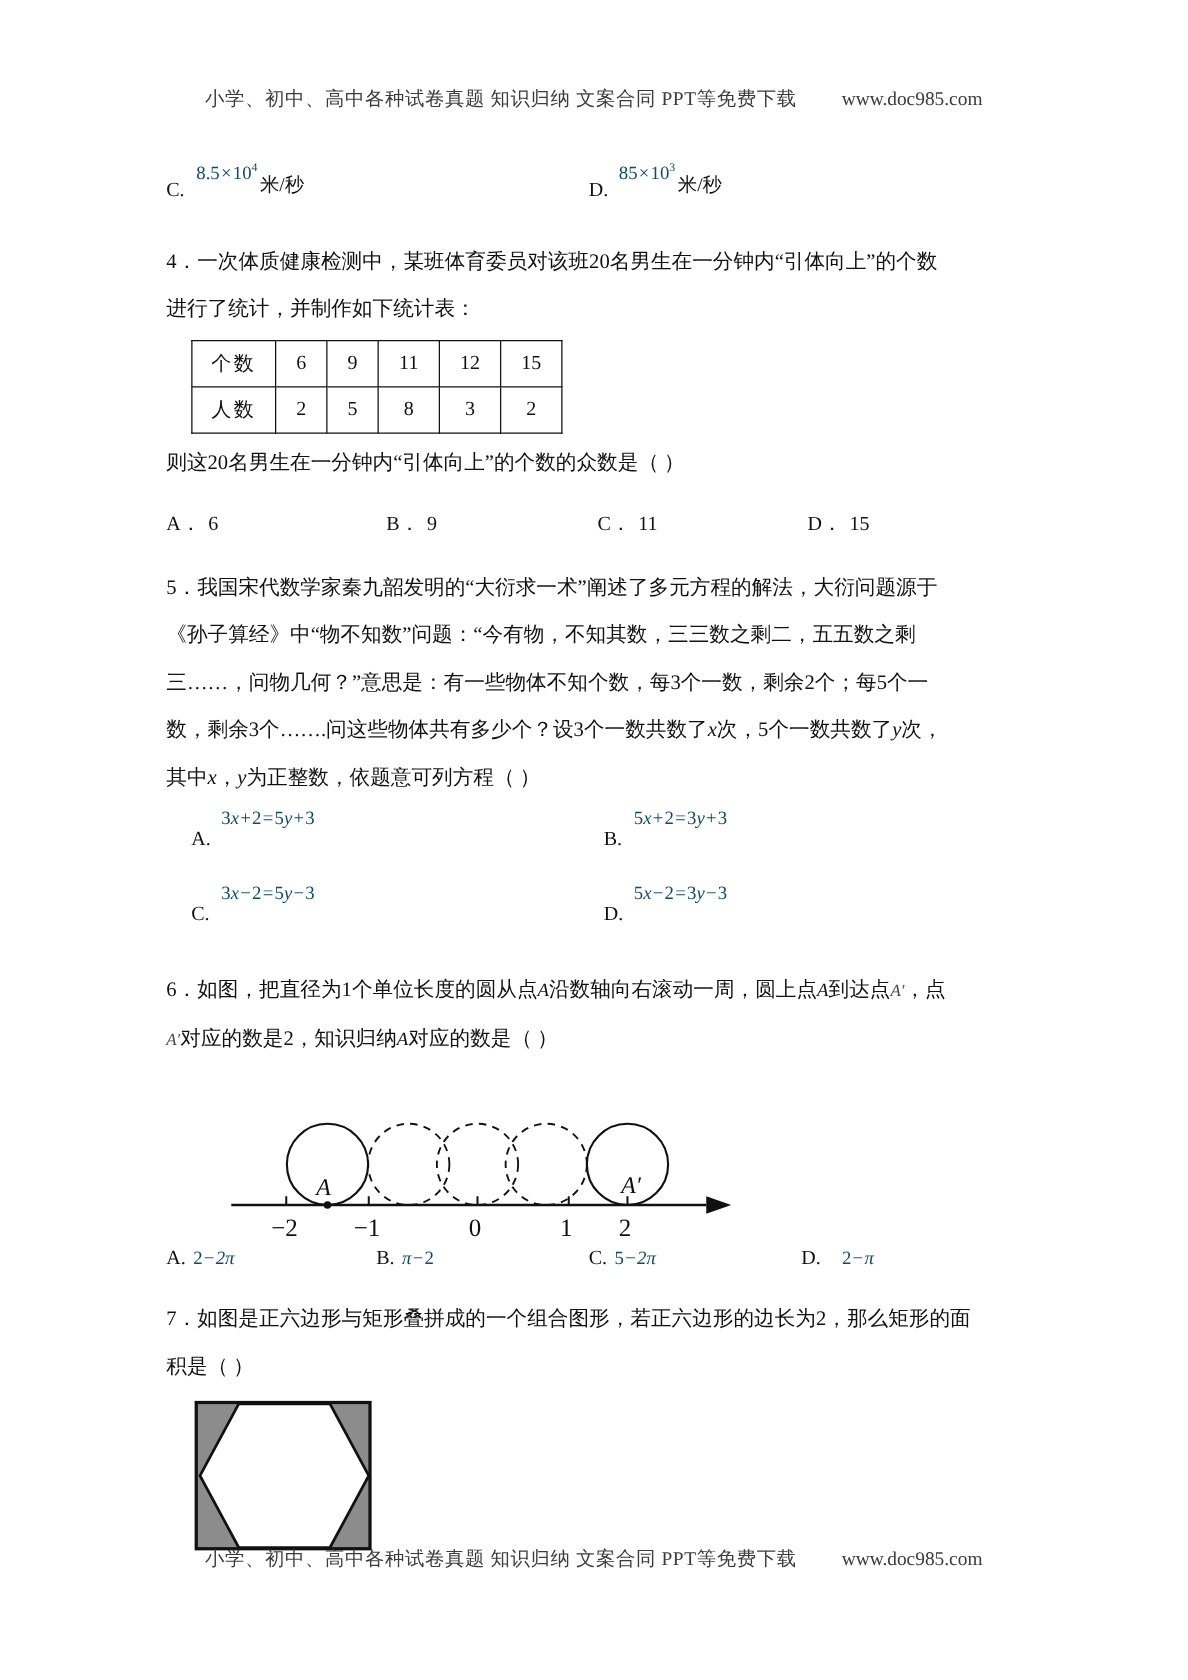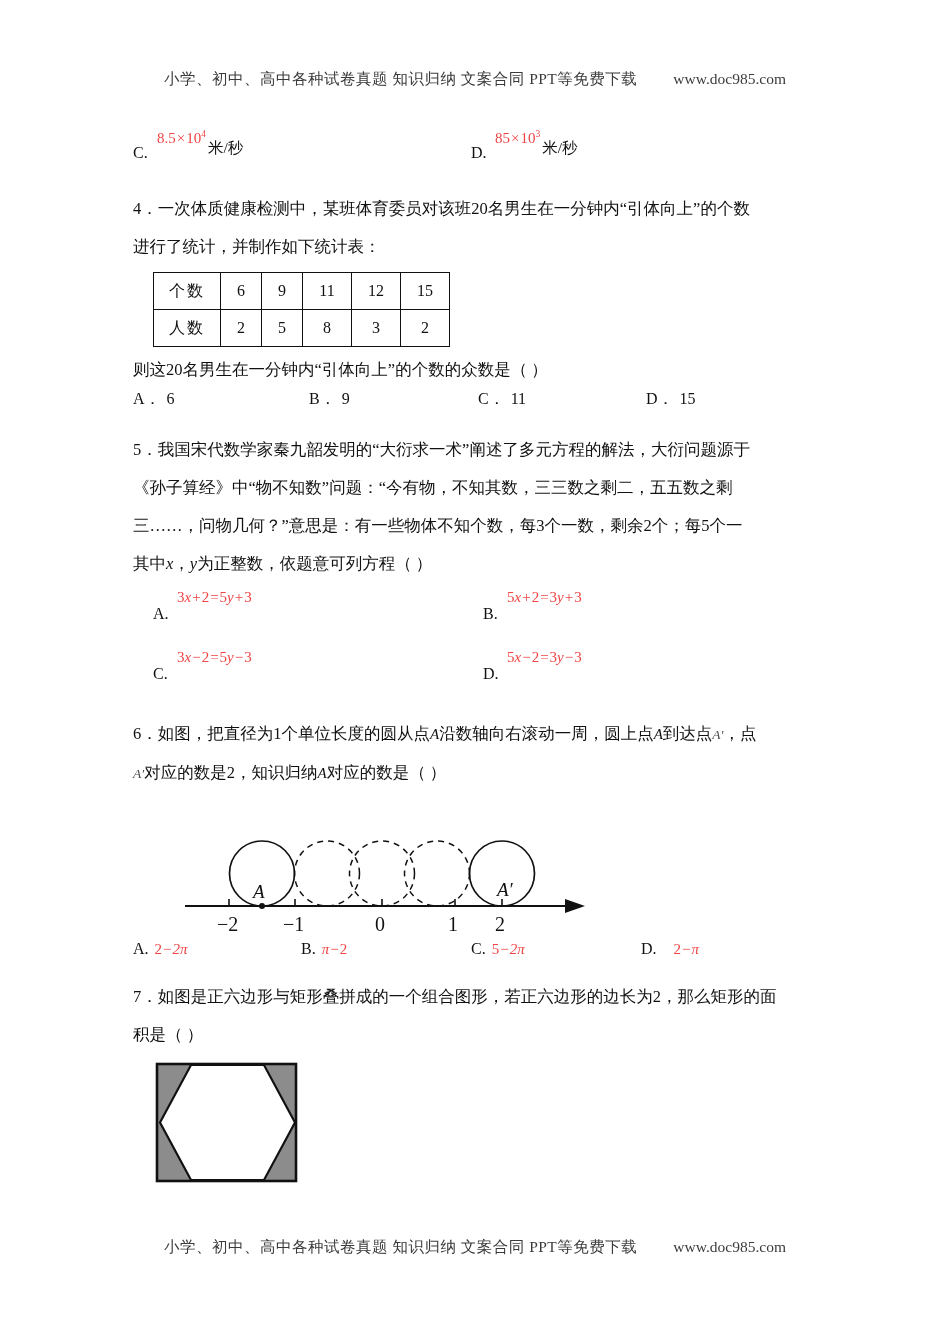--- a/index.html
+++ b/index.html
@@ -51,21 +51,21 @@
   .qtext {
     font-size: 16.5px;
     line-height: 38px;
     color: #111;
   }
 
   
   .math {
     font-family: "Liberation Serif", "DejaVu Serif", serif;
     font-style: italic;
-    color: #ef4444;
+    color: #0c4a6e;
     font-size: 15px;
     white-space: nowrap;
   }
   .math .num { font-style: normal; }
   .math .op { font-style: normal; padding: 0 1px; }
   .math sup {
     font-size: 9.5px;
     vertical-align: super;
     font-style: normal;
   }
@@ -195,39 +195,40 @@
           <td class="cell-wide">8</td>
           <td class="cell-wide">3</td>
           <td class="cell-wide">2</td>
         </tr>
       </tbody>
         </table>
     </div>
 
     <div class="qtext" style="margin-top:4px;">则这20名男生在一分钟内“引体向上”的个数的众数是（    ）</div>
 
-    <div class="opt-row" style="height:32px;">
+    <div class="opt-row" style="height:32px;margin-top:20px;">
       <div class="opt" style="left:0px; top:0px;">
         <span class="opt-label">A．</span><span class="opt-body">6</span>
       </div>
       <div class="opt" style="left:176px; top:0px;">
         <span class="opt-label">B．</span><span class="opt-body">9</span>
       </div>
       <div class="opt" style="left:345px; top:0px;">
         <span class="opt-label">C．</span><span class="opt-body">11</span>
       </div>
       <div class="opt" style="left:513px; top:0px;">
         <span class="opt-label">D．</span><span class="opt-body">15</span>
       </div>
     </div>
 
     <div style="height:10px;"></div>
     <div class="qtext">5．我国宋代数学家秦九韶发明的“大衍求一术”阐述了多元方程的解法，大衍问题源于</div>
     <div class="qtext">《孙子算经》中“物不知数”问题：“今有物，不知其数，三三数之剩二，五五数之剩</div>
     <div class="qtext">三……，问物几何？”意思是：有一些物体不知个数，每3个一数，剩余2个；每5个一</div>
+    <div class="qtext"><span>数，剩余3个…….问这些物体共有多少个？设3个一数共数了</span><span class="mi">x</span><span>次，5个一数共数了</span><span class="mi">y</span><span>次，</span></div>
     <div class="qtext"><span>其中</span><span class="mi">x</span><span>，</span><span class="mi">y</span><span>为正整数，依题意可列方程（    ）</span></div>
 
     <div class="opt-row" style="height:60px; margin-top:6px;">
       <div class="opt-stack" style="left:20px; top:0px;">
         <span class="opt-label">A.</span>
         <span class="opt-formula math"><span class="num">3</span><span class="mi">x</span><span class="op">+</span><span class="num">2</span><span class="op">=</span><span class="num">5</span><span class="mi">y</span><span class="op">+</span><span class="num">3</span></span>
       </div>
       <div class="opt-stack" style="left:350px; top:0px;">
         <span class="opt-label">B.</span>
         <span class="opt-formula math"><span class="num">5</span><span class="mi">x</span><span class="op">+</span><span class="num">2</span><span class="op">=</span><span class="num">3</span><span class="mi">y</span><span class="op">+</span><span class="num">3</span></span>

